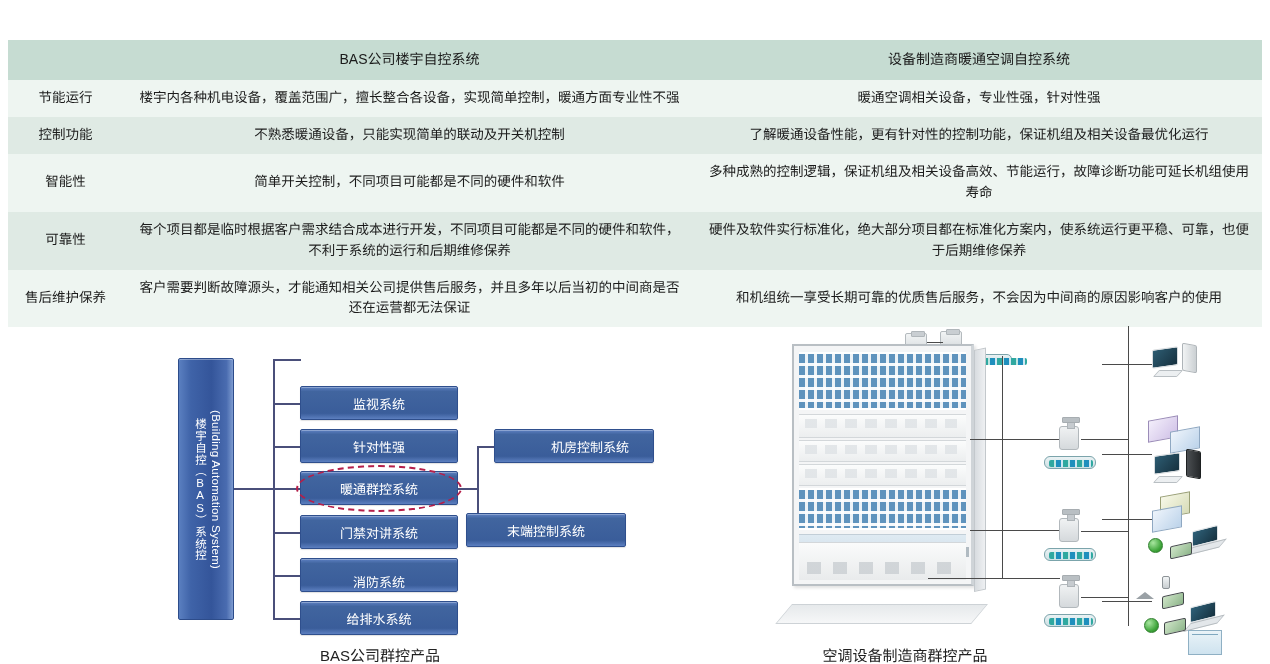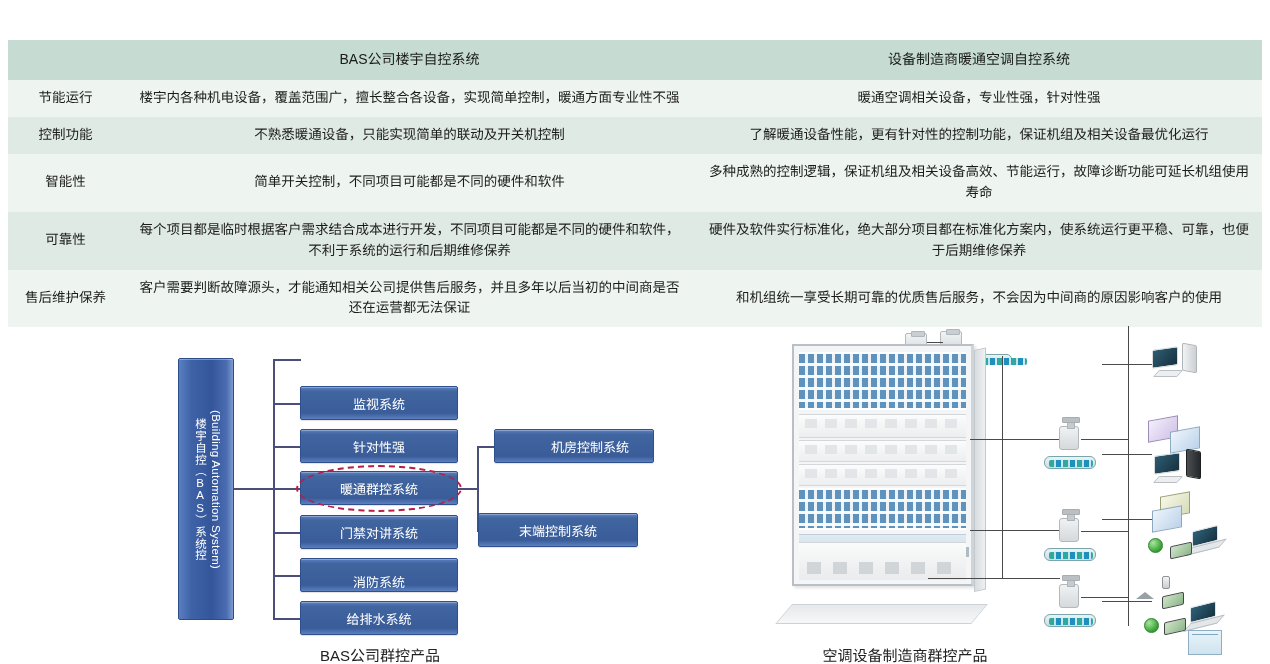--- a/index.html
+++ b/index.html
@@ -400,21 +400,21 @@
     <div class="highlight-ellipse" style="left:296px; top:139px; width:166px; height:47px;"></div>
 
     <div class="connector conn-h" style="left:458px; top:162px; width:20px;"></div>
     <div class="connector conn-v" style="left:477px; top:120px; height:85px;"></div>
     <div class="connector conn-h" style="left:477px; top:120px; width:18px;"></div>
     <div class="connector conn-h" style="left:477px; top:204px; width:18px;"></div>
 
     <div class="node sub" style="left:494px; top:103px;padding-left:32px;">
         <span>机房控制系统</span>
       </div>
-    <div class="node sub" style="left:478px; top:187px;align-items:center;">
+    <div class="node sub" style="left:466px; top:187px;align-items:center;">
         <span>末端控制系统</span>
       </div>
 
     <div class="caption" style="left:278px; top:318px; width:204px;">BAS公司群控产品</div>
   </div>
 
   <div class="illo">
 
     <div class="chiller" style="left:265px; top:7px;"></div>
     <div class="chiller" style="left:300px; top:5px;"></div>

